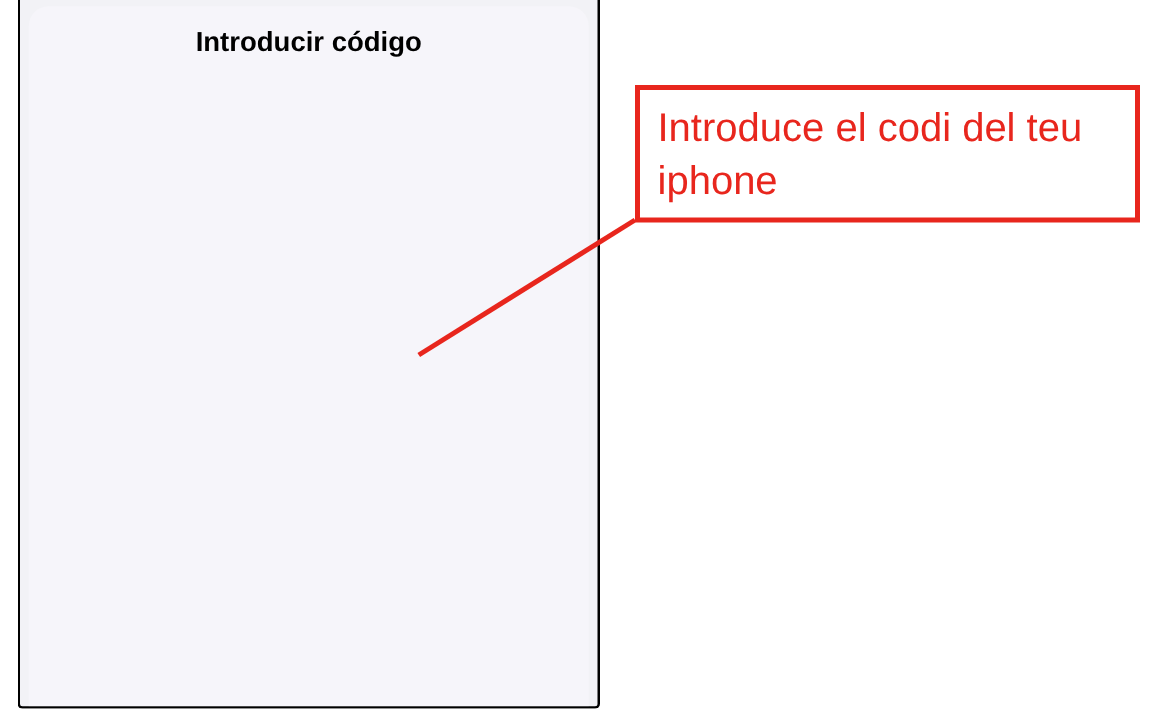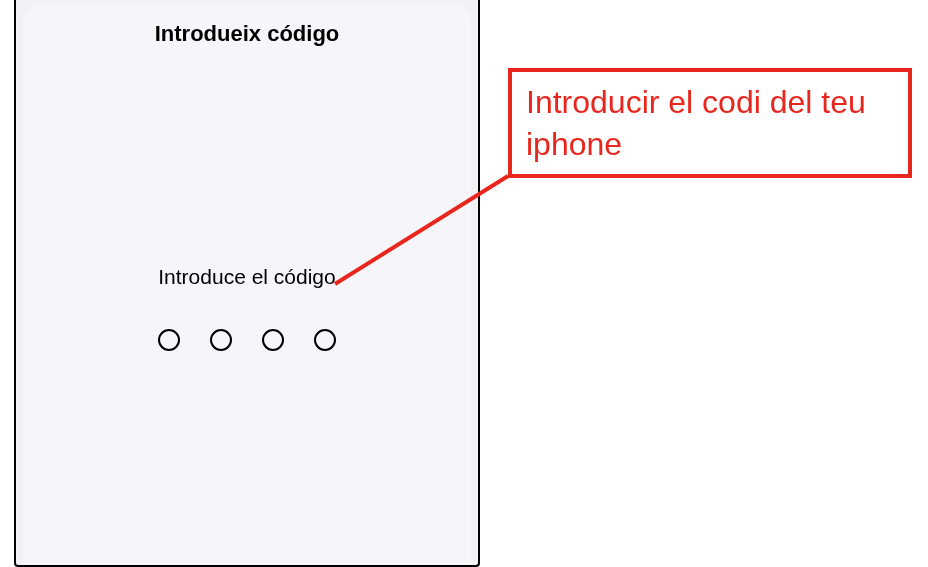--- a/index.html
+++ b/index.html
@@ -105,33 +105,24 @@
       top: 0;
       pointer-events: none;
     }
   </style>
 </head>
 <body>
 
 <div class="phone">
   <div class="modal">
     <div class="modal-header">
-      <div class="modal-title">Introdueix código</div>
-    </div>
-    <div class="prompt-area">
-      <div class="prompt-text">Introduce el código</div>
-      <div class="dots">
-        <div class="dot"></div>
-        <div class="dot"></div>
-        <div class="dot"></div>
-        <div class="dot"></div>
-      </div>
+      <div class="modal-title">Introducir código</div>
     </div>
   </div>
 </div>
 
 <svg class="callout-line" width="928" height="567">
   <line x1="335" y1="284" x2="508" y2="176" stroke="#e8261d" stroke-width="4"></line>
 </svg>
 
 <div class="callout-box">
-  <div class="callout-text">Introducir el codi del teu iphone</div>
+  <div class="callout-text">Introduce el codi del teu iphone</div>
 </div>
 
 </body></html>

